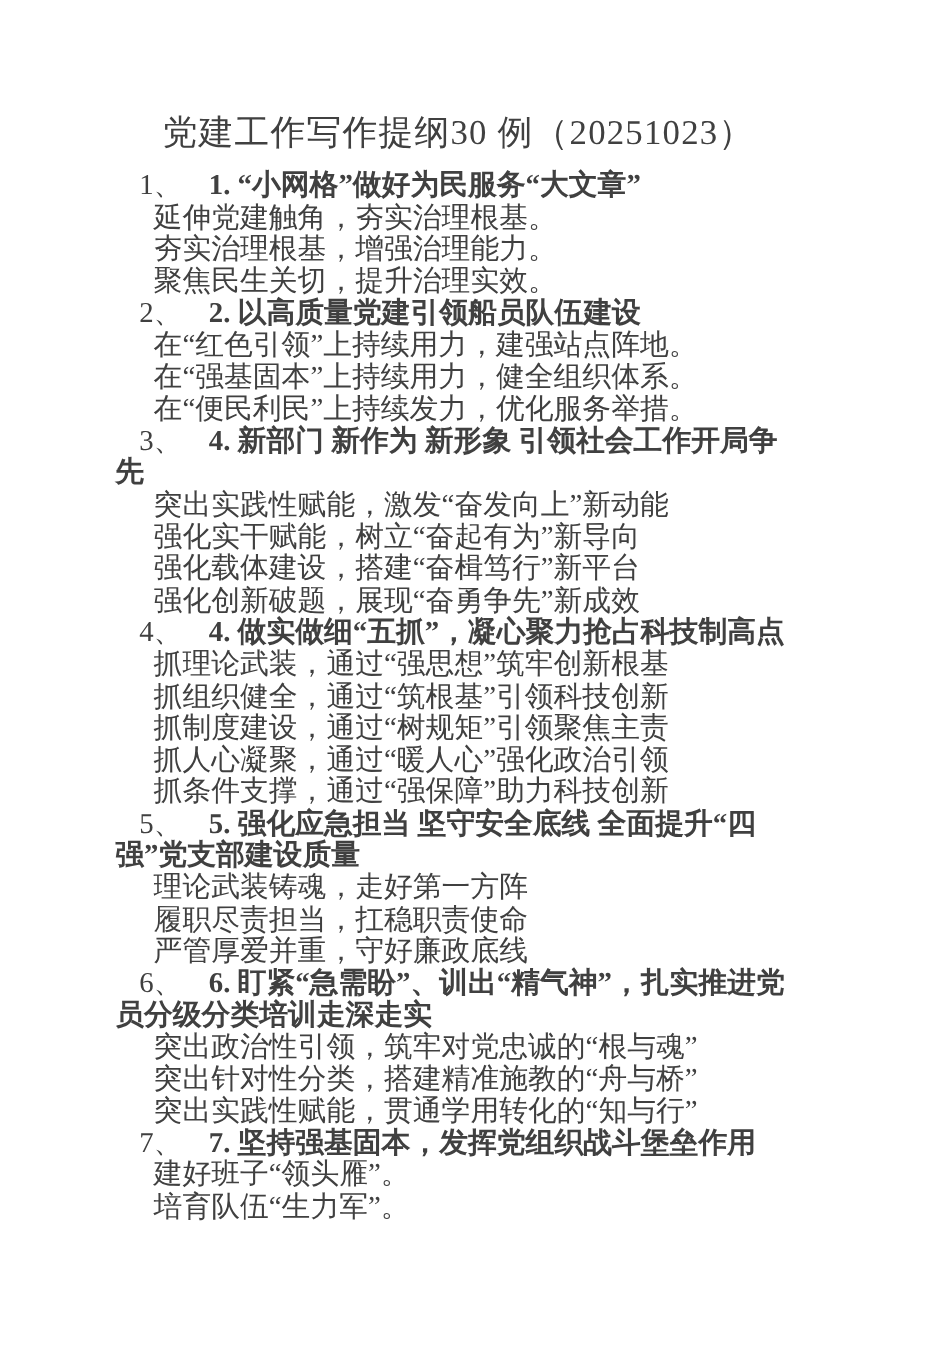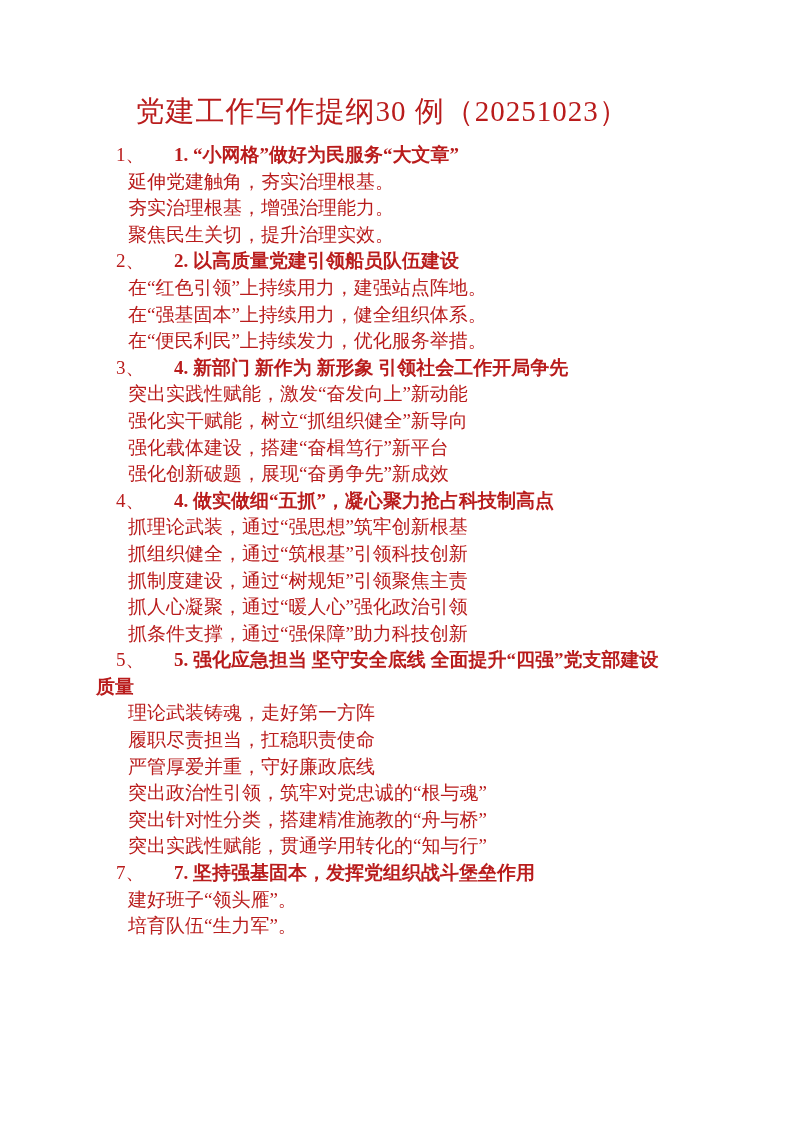--- a/index.html
+++ b/index.html
@@ -5,41 +5,41 @@
   html, body {
     margin: 0;
     padding: 0;
     background: #ffffff;
   }
   .page {
     position: relative;
     width: 762px;
     height: 1121px;
     background: #ffffff;
-    color: #b91c1c;
+    color: #404040;
     font-family: "Liberation Serif", "DejaVu Serif", serif;
     overflow: hidden;
     box-sizing: border-box;
   }
   .content {
     padding: 86px 94px 0 96px;
     box-sizing: border-box;
   }
   .doc-title {
     font-size: 29px;
     line-height: 50px;
     text-align: center;
     font-weight: 400;
     letter-spacing: 1px;
     margin: 0 0 6px 0;
     white-space: nowrap;
   }
   p.heading, p.line {
     margin: 0;
-    font-size: 19px;
+    font-size: 24px;
     line-height: 26.6px;
   }
   p.heading {
     font-weight: bold;
     text-indent: 20px;
   }
   p.heading .num {
     font-weight: 400;
     font-family: "Liberation Serif", "DejaVu Serif", serif;
     display: inline-block;
@@ -60,33 +60,34 @@
         <p class="heading"><span class="num">1、</span><span class="htext">1. “小网格”做好为民服务“大文章”</span></p>
         <p class="line">延伸党建触角，夯实治理根基。</p>
         <p class="line">夯实治理根基，增强治理能力。</p>
         <p class="line">聚焦民生关切，提升治理实效。</p>
         <p class="heading"><span class="num">2、</span><span class="htext">2. 以高质量党建引领船员队伍建设</span></p>
         <p class="line">在“红色引领”上持续用力，建强站点阵地。</p>
         <p class="line">在“强基固本”上持续用力，健全组织体系。</p>
         <p class="line">在“便民利民”上持续发力，优化服务举措。</p>
         <p class="heading"><span class="num">3、</span><span class="htext">4. 新部门 新作为 新形象 引领社会工作开局争先</span></p>
         <p class="line">突出实践性赋能，激发“奋发向上”新动能</p>
-        <p class="line">强化实干赋能，树立“抓组织健全”新导向</p>
+        <p class="line">强化实干赋能，树立“奋起有为”新导向</p>
         <p class="line">强化载体建设，搭建“奋楫笃行”新平台</p>
         <p class="line">强化创新破题，展现“奋勇争先”新成效</p>
         <p class="heading"><span class="num">4、</span><span class="htext">4. 做实做细“五抓”，凝心聚力抢占科技制高点</span></p>
         <p class="line">抓理论武装，通过“强思想”筑牢创新根基</p>
         <p class="line">抓组织健全，通过“筑根基”引领科技创新</p>
         <p class="line">抓制度建设，通过“树规矩”引领聚焦主责</p>
         <p class="line">抓人心凝聚，通过“暖人心”强化政治引领</p>
         <p class="line">抓条件支撑，通过“强保障”助力科技创新</p>
         <p class="heading"><span class="num">5、</span><span class="htext">5. 强化应急担当 坚守安全底线 全面提升“四强”党支部建设质量</span></p>
         <p class="line">理论武装铸魂，走好第一方阵</p>
         <p class="line">履职尽责担当，扛稳职责使命</p>
         <p class="line">严管厚爱并重，守好廉政底线</p>
+        <p class="heading"><span class="num">6、</span><span class="htext">6. 盯紧“急需盼”、训出“精气神”，扎实推进党员分级分类培训走深走实</span></p>
         <p class="line">突出政治性引领，筑牢对党忠诚的“根与魂”</p>
         <p class="line">突出针对性分类，搭建精准施教的“舟与桥”</p>
         <p class="line">突出实践性赋能，贯通学用转化的“知与行”</p>
         <p class="heading"><span class="num">7、</span><span class="htext">7. 坚持强基固本，发挥党组织战斗堡垒作用</span></p>
         <p class="line">建好班子“领头雁”。</p>
         <p class="line">培育队伍“生力军”。</p>
       </div>
   </div>
 </div>
 

